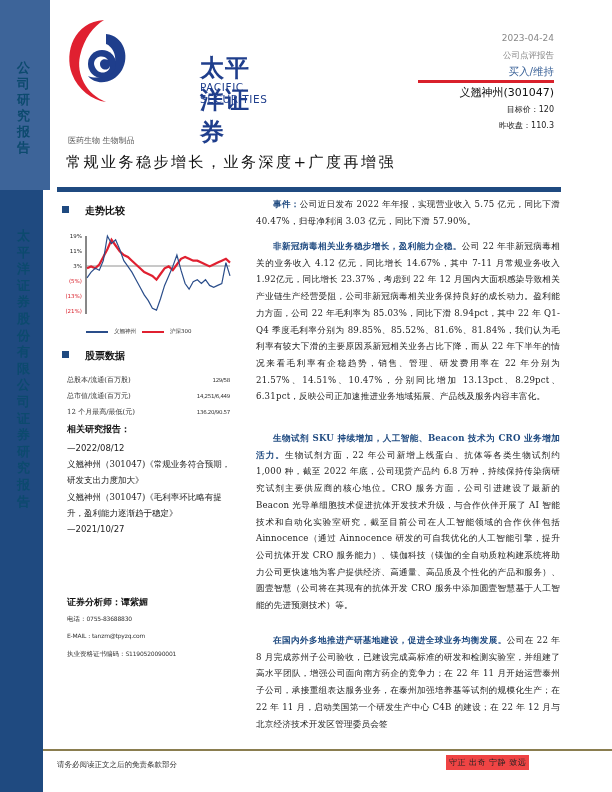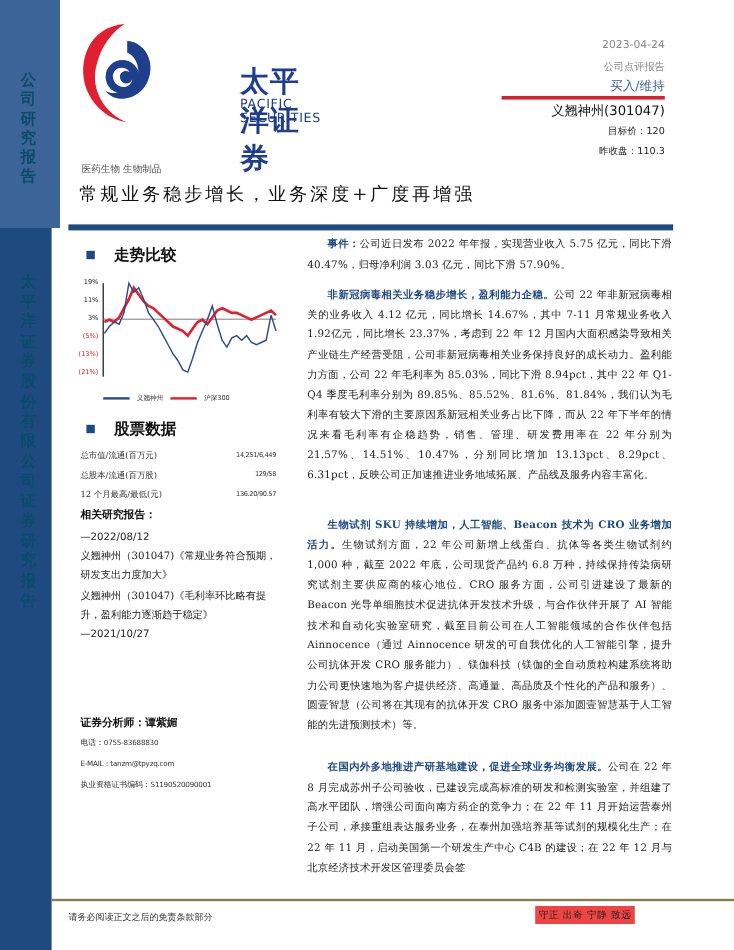--- a/index.html
+++ b/index.html
@@ -26,21 +26,21 @@
     .rating-line { position: absolute; left: 418px; top: 80px; width: 136px; height: 3px; background: #d9202b; }
     .meta-stock { top: 85px; font-size: 11px; color: #111111; }
     .meta-target { top: 104px; font-size: 8px; color: #222222; }
     .meta-close { top: 120px; font-size: 8px; color: #222222; }
 
     .industry { position: absolute; left: 68px; top: 135px; font-family: "DejaVu Sans", sans-serif; font-size: 8px; color: #555555; }
     .title { position: absolute; left: 66px; top: 153px; font-size: 15px; color: #111111; letter-spacing: 2.5px; }
     .title-bar { position: absolute; left: 57px; top: 187px; width: 504px; height: 5px; background: #1f4a80; }
 
     
-    .sec-head { position: absolute; left: 72px; font-family: "DejaVu Sans", sans-serif; font-weight: bold; font-size: 13px; color: #111111; }
+    .sec-head { position: absolute; left: 62px; font-family: "DejaVu Sans", sans-serif; font-weight: bold; font-size: 10px; color: #111111; }
     .sec-head .sq { display: inline-block; width: 7px; height: 7px; background: #1f4a80; margin-right: 16px; vertical-align: 1px; }
     .sec-trend { top: 204px; }
     .sec-stock { top: 349px; }
 
     .chart { position: absolute; left: 64px; top: 230px; width: 180px; height: 115px; }
     .chart svg { position: absolute; left: 0; top: 0; }
     .ytick { position: absolute; font-family: "DejaVu Sans", sans-serif; font-size: 5.5px; text-align: right; width: 18px; }
     .legend { position: absolute; left: 86px; top: 328px; font-family: "DejaVu Sans", sans-serif; font-size: 5.5px; color: #333333; display: flex; align-items: center; gap: 6px; }
     .legend .ln { display: inline-block; width: 22px; height: 2px; }
 
@@ -124,26 +124,26 @@
   <span>义翘神州</span>
   <span class="ln" style="background:#e02030;"></span>
   <span>沪深300</span>
 </div>
 
 <div class="sec-head sec-stock">
   <span class="sq"></span><span>股票数据</span>
 </div>
 <div class="stock-table">
   <div class="stock-row">
+    <span>总股本/流通(百万股)</span>
+    <span class="v">129/58</span>
+  </div>
+  <div class="stock-row">
     <span>总市值/流通(百万元)</span>
     <span class="v">14,251/6,449</span>
-  </div>
-  <div class="stock-row">
-    <span>总股本/流通(百万股)</span>
-    <span class="v">129/58</span>
   </div>
   <div class="stock-row">
     <span>12 个月最高/最低(元)</span>
     <span class="v">136.20/90.57</span>
   </div>
 </div>
 
 <div class="related-head">相关研究报告：</div>
 <div class="related">
   <div>

